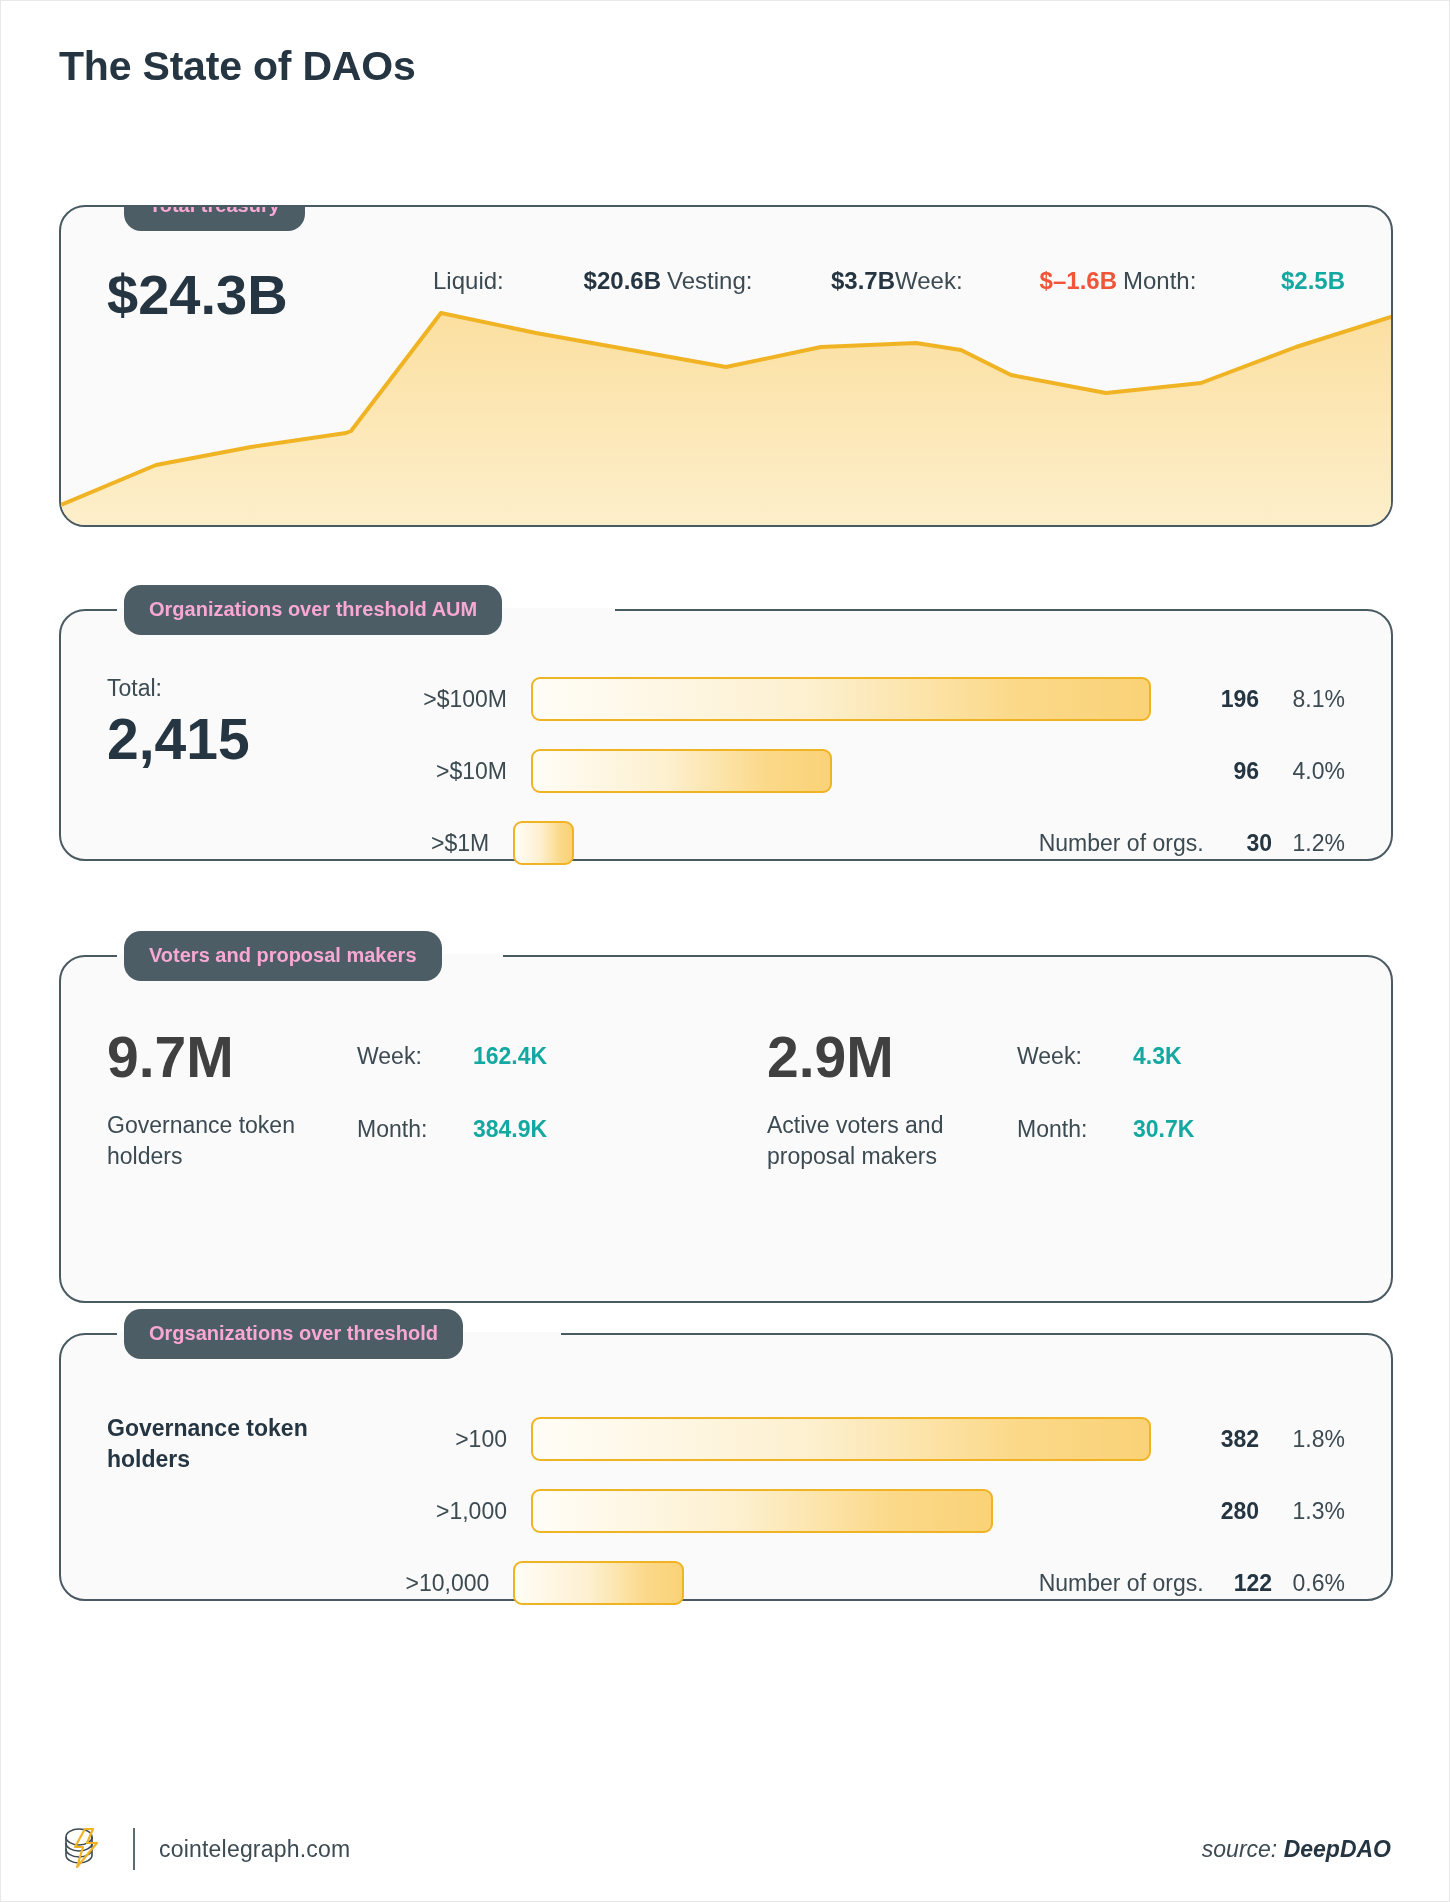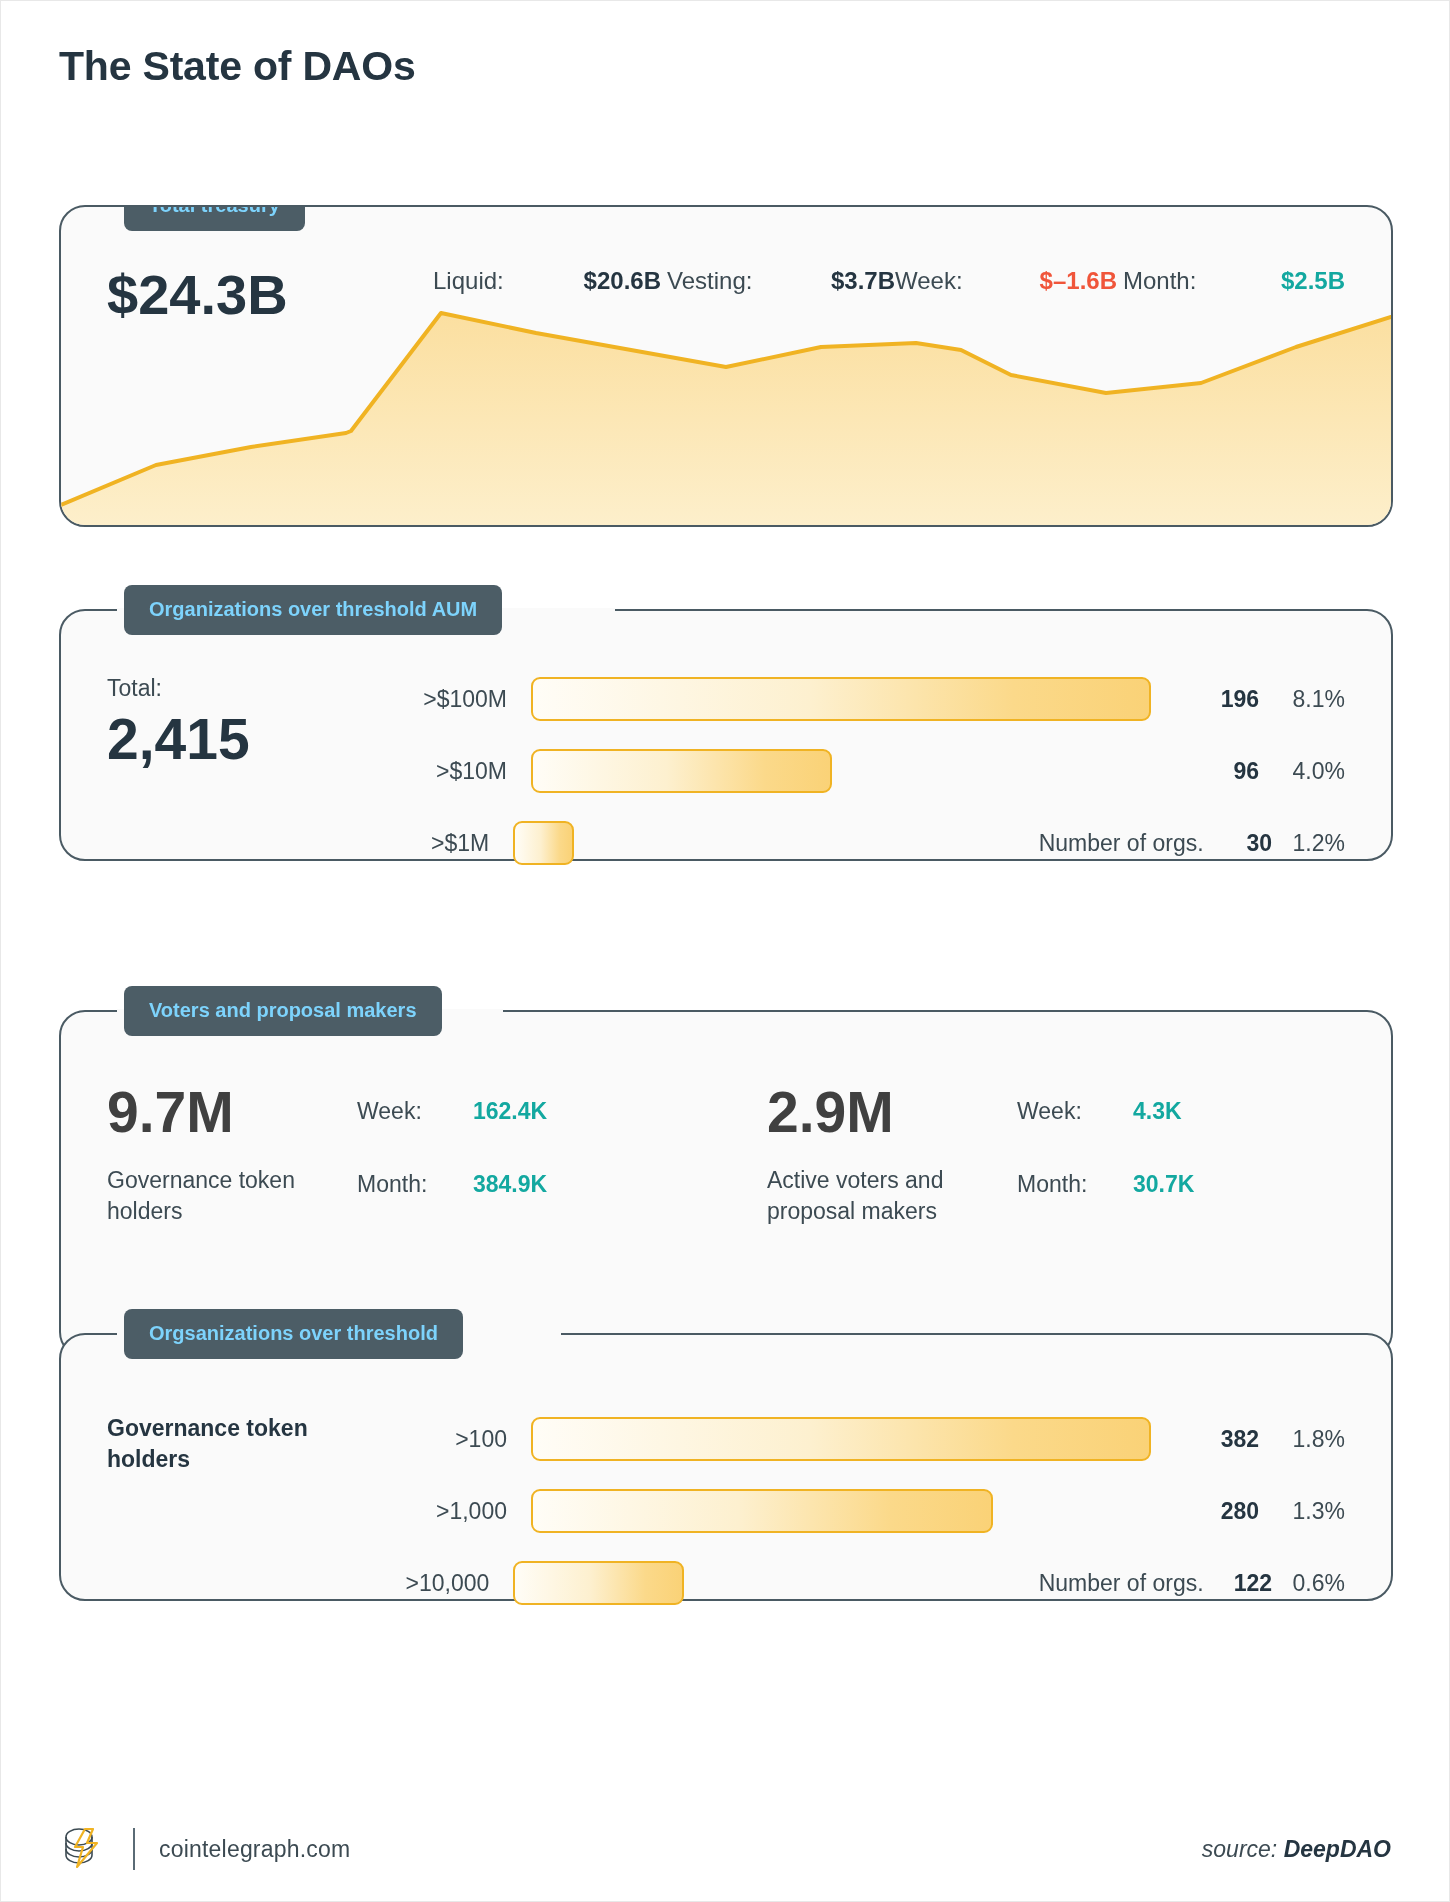--- a/index.html
+++ b/index.html
@@ -41,24 +41,24 @@
     box-sizing: border-box;
     background: #fafafa;
     border: 2px solid #4a5a63;
     border-radius: 26px;
   }
   .card-badge {
     position: absolute;
     top: -26px;
     left: 63px;
     background: #4c5d66;
-    color: #7dd3fc;
+    color: #f9a8d4;
     font-size: 20px;
     font-weight: bold;
-    border-radius: 8px;
+    border-radius: 17px;
     padding: 13px 25px 14px 25px;
     white-space: nowrap;
     z-index: 5;
   }
   .badge-mask {
     position: absolute;
     top: -3px;
     left: 56px;
     height: 6px;
     background: #fafafa;
@@ -182,21 +182,21 @@
     color: #253541;
   }
   .bar-pct {
     width: 86px;
     text-align: right;
     font-size: 23px;
     color: #3c4a52;
   }
 
   
-  #card-voters { top: 1009px; height: 348px; }
+  #card-voters { top: 954px; height: 348px; }
   .voter-half {
     position: absolute;
     top: 72px;
     display: flex;
     align-items: flex-start;
   }
   #voter-half-1 { left: 46px; }
   #voter-half-2 { left: 706px; }
   .voter-main { width: 250px; }
   .voter-num {

